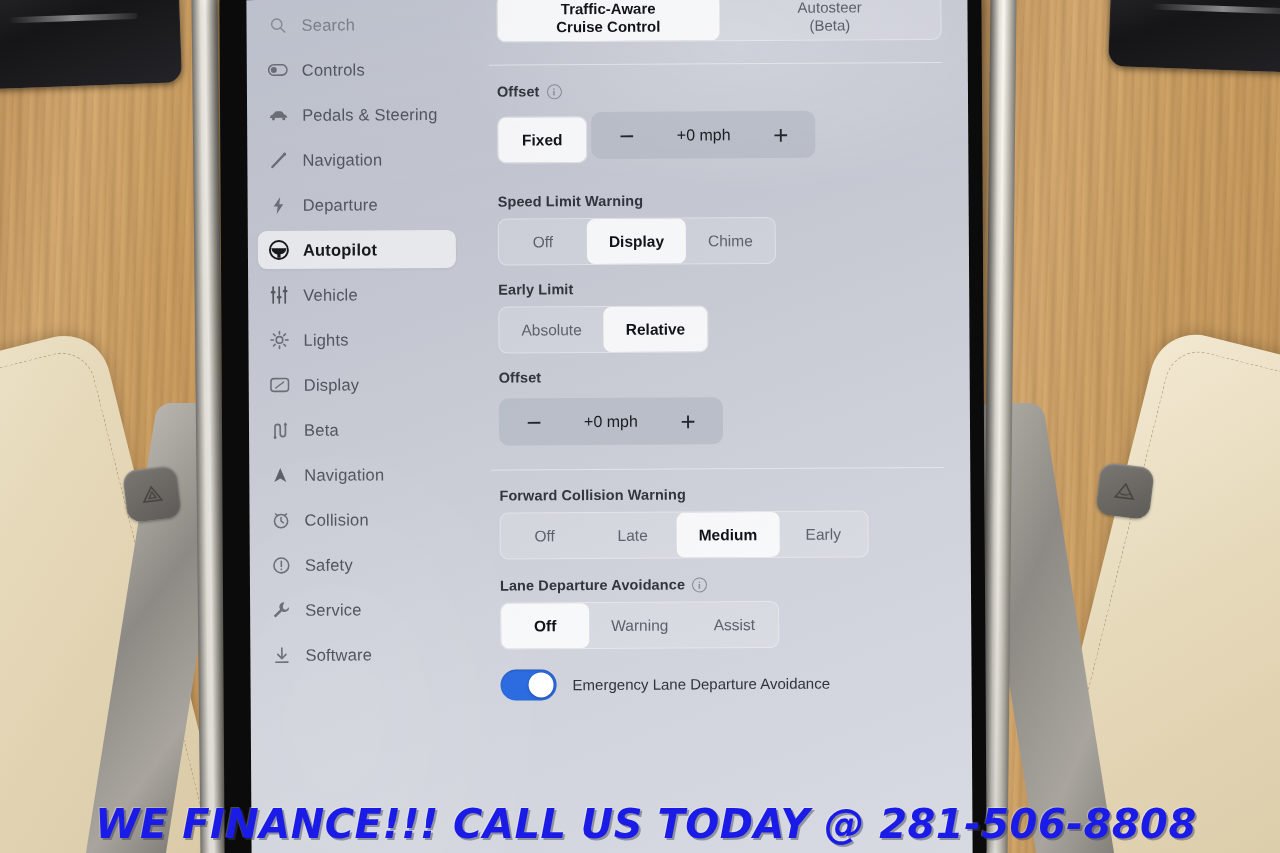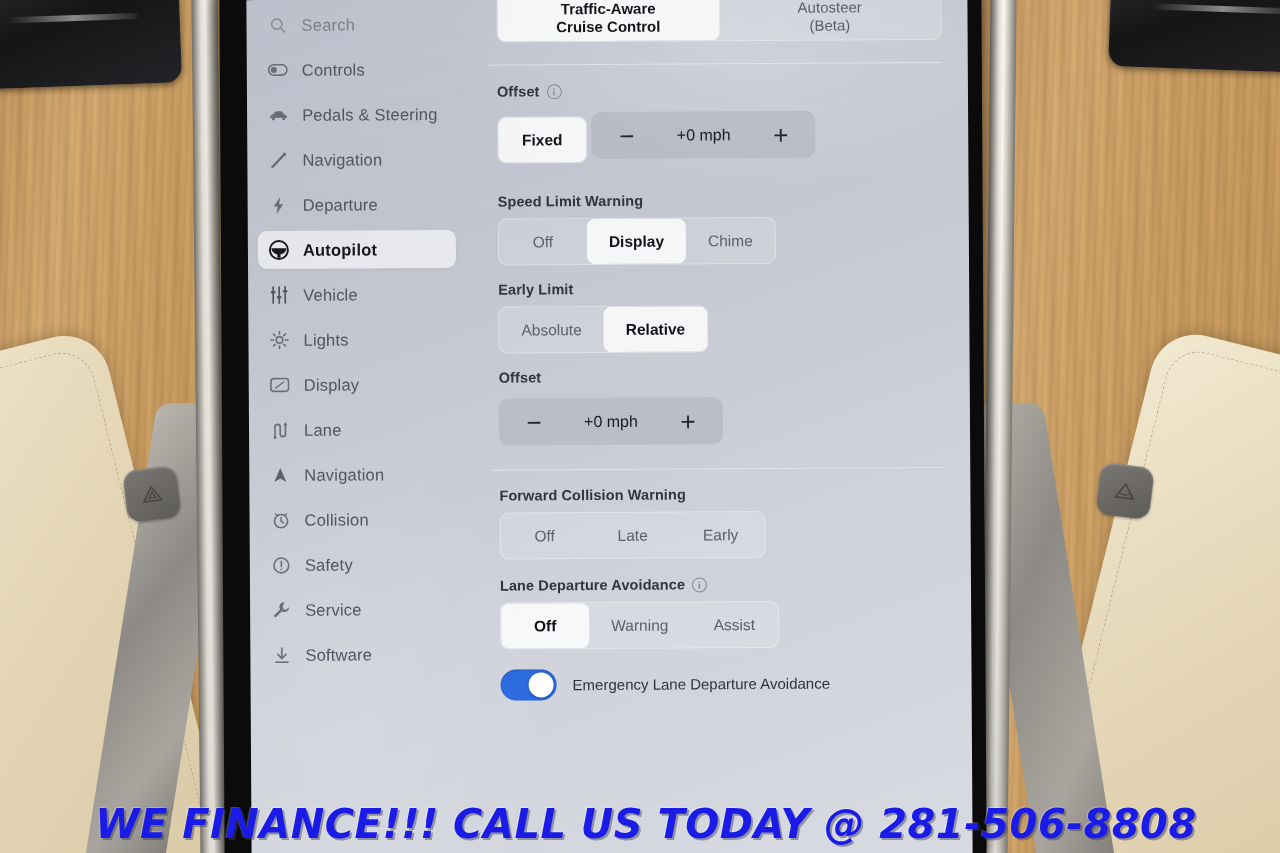--- a/index.html
+++ b/index.html
@@ -396,21 +396,21 @@
         </div>
 
         <div class="nav-item">
           <span class="nav-ico">
             <svg width="19" height="19" viewBox="0 0 19 19">
                 <path d="M4 16 V6 a2.6 2.6 0 0 1 5.2 0 v7 a2.6 2.6 0 0 0 5.2 0 V3" fill="none" stroke="#5b5f68" stroke-width="1.7" stroke-linecap="round"></path>
                 <circle cx="4" cy="16.6" r="1.5" fill="#5b5f68"></circle>
                 <path d="M14.4 1.4 l2 3 h-4 z" fill="#5b5f68"></path>
               </svg>
           </span>
-          <span>Lane</span>
+          <span>Beta</span>
         </div>
 
         <div class="nav-item">
           <span class="nav-ico">
             <svg width="18" height="18" viewBox="0 0 18 18">
                 <path d="M9 2 L15 16 L9 12.6 L3 16 Z" fill="#4a4e57"></path>
               </svg>
           </span>
           <span>Navigation</span>
         </div>
@@ -525,20 +525,21 @@
 
         <div class="divider d2"></div>
 
         
         <div class="sec-label" style="margin-top:17px">
           <span>Forward Collision Warning</span>
         </div>
         <div class="seg">
           <div class="seg-opt">Off</div>
           <div class="seg-opt">Late</div>
+          <div class="seg-opt sel">Medium</div>
           <div class="seg-opt">Early</div>
         </div>
 
         
         <div class="sec-label" style="margin-top:18px">
           <span>Lane Departure Avoidance</span>
           <span class="info-i">i</span>
         </div>
         <div class="seg">
           <div class="seg-opt sel">Off</div>

